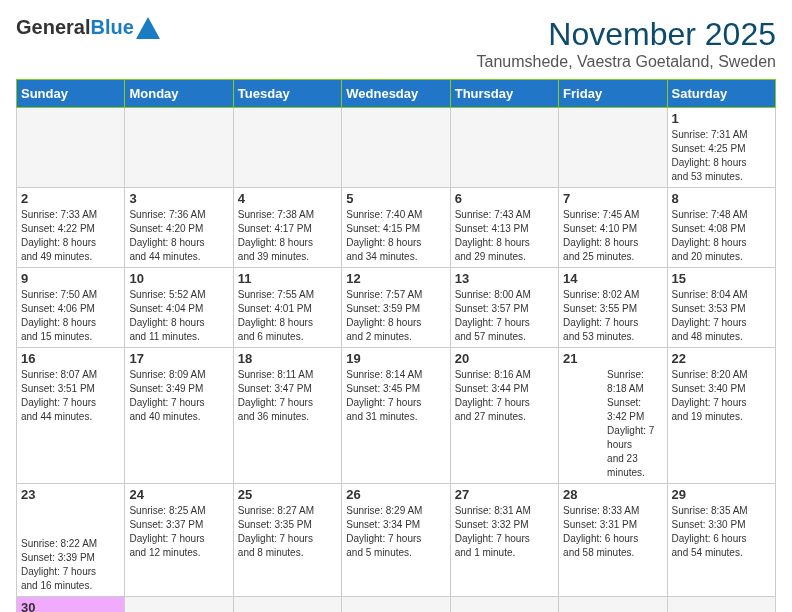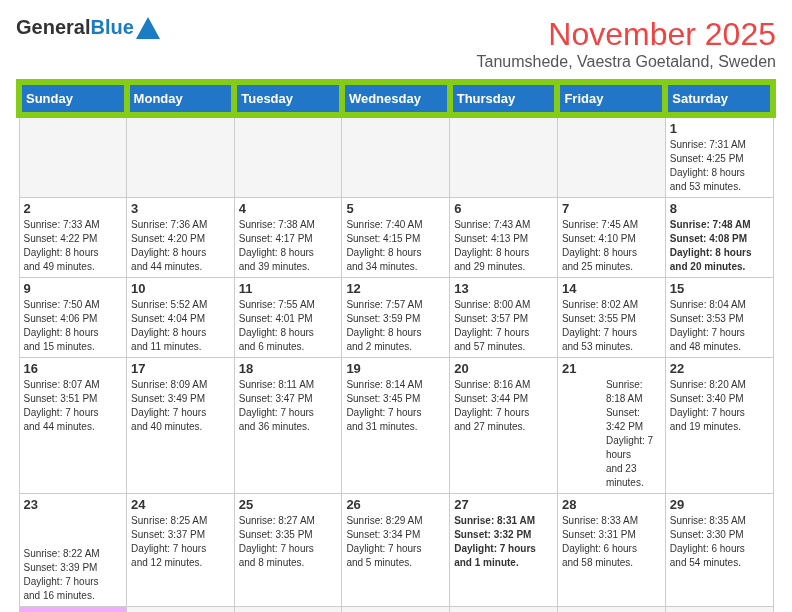--- a/index.html
+++ b/index.html
@@ -42,39 +42,39 @@
       border-right: 12px solid transparent;
       border-bottom: 22px solid #1a7dc4;
       margin-left: 2px;
     }
     .title-area {
       text-align: right;
     }
     .month-title {
       font-size: 32px;
       font-weight: normal;
-      color: #ef4444;
+      color: #0c4a6e;
     }
     .location-title {
       font-size: 16px;
       color: #555;
     }
     .calendar {
       width: 100%;
       border-collapse: collapse;
       border: 1px solid #ccc;
     }
     .calendar th {
       background-color: #2176c7;
       color: #fff;
       font-size: 13px;
       font-weight: bold;
       padding: 6px 4px;
       text-align: left;
-      border: 6px solid #84cc16;
+      border: 1px solid #84cc16;
     }
     .calendar td {
       vertical-align: top;
       border: 1px solid #ccc;
       padding: 3px 4px;
       width: 108px;
       min-height: 70px;
       font-size: 10px;
       color: #333;
       background: #fff;
@@ -184,21 +184,21 @@
         </td>
         <td>
           <span class="day-number">7</span>
           <div class="day-info" style="white-space: pre-line;">Sunrise: 7:45 AM
 Sunset: 4:10 PM
 Daylight: 8 hours
 and 25 minutes.</div>
         </td>
         <td>
           <span class="day-number">8</span>
-          <div class="day-info" style="white-space: pre-line; font-weight: bold;">Sunrise: 7:48 AM
+          <div class="day-info" style="white-space: pre-line;">Sunrise: 7:48 AM
 Sunset: 4:08 PM
 Daylight: 8 hours
 and 20 minutes.</div>
         </td>
       </tr>
       <tr>
         <td>
           <span class="day-number">9</span>
           <div class="day-info" style="white-space: pre-line;">Sunrise: 7:50 AM
 Sunset: 4:06 PM
@@ -323,21 +323,21 @@
         </td>
         <td>
           <span class="day-number">26</span>
           <div class="day-info" style="white-space: pre-line;">Sunrise: 8:29 AM
 Sunset: 3:34 PM
 Daylight: 7 hours
 and 5 minutes.</div>
         </td>
         <td>
           <span class="day-number">27</span>
-          <div class="day-info" style="white-space: pre-line; font-weight: bold;">Sunrise: 8:31 AM
+          <div class="day-info" style="white-space: pre-line;">Sunrise: 8:31 AM
 Sunset: 3:32 PM
 Daylight: 7 hours
 and 1 minute.</div>
         </td>
         <td>
           <span class="day-number">28</span>
           <div class="day-info" style="white-space: pre-line;">Sunrise: 8:33 AM
 Sunset: 3:31 PM
 Daylight: 6 hours
 and 58 minutes.</div>

